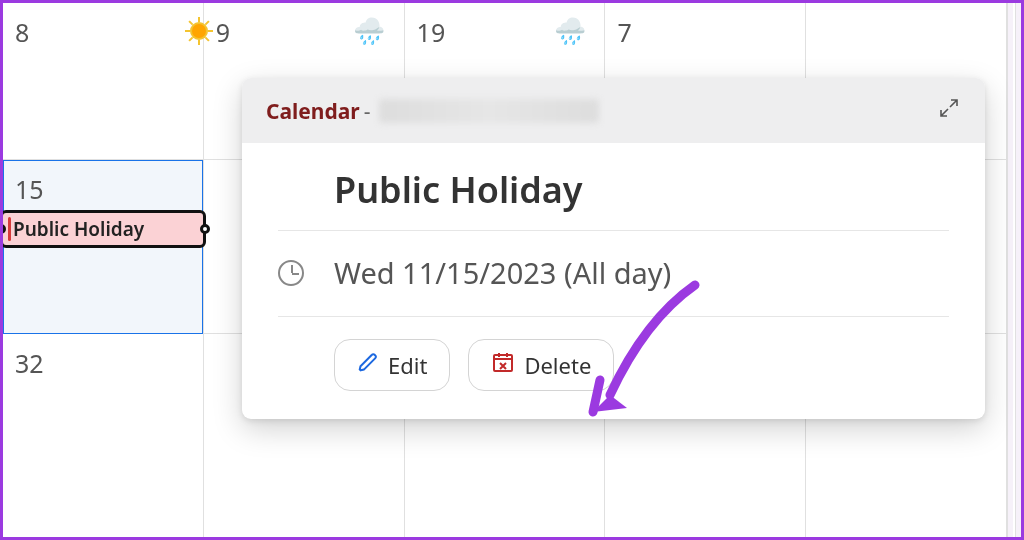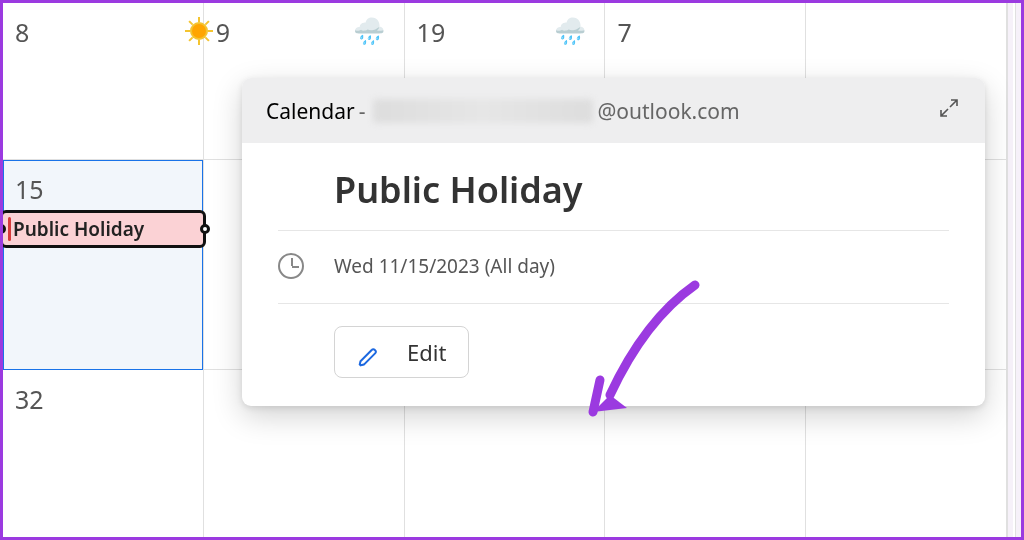--- a/index.html
+++ b/index.html
@@ -4,52 +4,52 @@
 <style>
 *{margin:0;padding:0;box-sizing:border-box;font-family:"Segoe UI",system-ui,-apple-system,sans-serif}
 html,body{width:1024px;height:540px;overflow:hidden;background:#fff}
 .frame{position:absolute;inset:0;border:3px solid #9B3AE0;pointer-events:none;z-index:999}
 .grid{position:absolute;inset:3px;display:flex}
 .col{flex:1;border-right:1px solid #e0e0e0;display:flex;flex-direction:column}
 .col:last-child{border-right:none}
 .mini-right{width:14px;display:flex;gap:2px}
 .mini-right div{flex:1;background:#f6f1f9;border-left:1px solid #e0e0e0}
 .cell-top{height:157px;border-bottom:1px solid #e0e0e0;position:relative}
-.cell-mid{height:210px;border-bottom:1px solid #e0e0e0;position:relative}
+.cell-mid{height:174px;border-bottom:1px solid #e0e0e0;position:relative}
 .cell-bot{flex:1;position:relative}
 .daynum{position:absolute;top:12px;left:12px;font-size:25px;color:#555}
 .weather{position:absolute;top:14px;right:18px}
 .sun{width:28px;height:28px;position:relative}
 .sun::before{content:"";position:absolute;top:7px;left:7px;width:14px;height:14px;background:#ffa500;border-radius:50%;box-shadow:0 0 0 2px #f4c430}
 .sun::after{content:"";position:absolute;inset:0;border-radius:50%;background:radial-gradient(circle,transparent 55%,transparent 55%)}
 .ray{position:absolute;width:2px;height:5px;background:#f4c430;left:13px;top:0;transform-origin:1px 14px}
 .rain{font-size:26px;color:#5b7fb4;line-height:1}
 .cell-mid.selected{outline:1px solid #1a73e8;outline-offset:-1px;background:#f2f6fb}
 .event{position:absolute;left:-3px;right:-3px;top:50px;height:38px;background:#fbd2d5;border:3px solid #111;border-radius:6px;display:flex;align-items:center;padding-left:10px;font-weight:600;font-size:19px;color:#222}
 .event::before{content:"";position:absolute;left:5px;top:4px;bottom:4px;width:3px;background:#d63a3a;border-radius:2px}
 .handle{position:absolute;width:10px;height:10px;border:3px solid #111;background:#fff;border-radius:50%;top:50%;transform:translateY(-50%)}
 .handle.l{left:-7px}.handle.r{right:-7px}
 .popup{position:absolute;left:242px;top:78px;width:743px;background:#fff;border-radius:9px;box-shadow:0 10px 30px rgba(0,0,0,.18),0 2px 6px rgba(0,0,0,.10);overflow:visible;z-index:50}
 .popup-header{display:flex;align-items:center;padding:18px 24px;background:#eeeeef;border-radius:9px 9px 0 0}
-.cal-label{font-weight:400;font-size:21px;color:#000000}
+.cal-label{font-weight:700;font-size:21px;color:#7f1d1d}
 .cal-sep{font-size:21px;color:#666;margin:0 4px}
 .redacted{display:inline-block;width:220px;height:24px;background:linear-gradient(90deg,#ddd,#e6e6e6,#ddd);border-radius:4px;margin:0 4px;filter:blur(3px)}
 .cal-email{font-size:21px;color:#666}
 .expand{margin-left:auto}
 .expand svg{stroke:#555;fill:none;stroke-width:1.6}
 .popup-body{padding:22px 36px 28px 92px;position:relative}
 .ev-title{font-size:36px;font-weight:600;color:#333;margin-bottom:16px}
 .divider{height:1px;background:#e6e6e6;margin:0 0 22px -56px}
-.time-row{display:flex;align-items:flex-start;margin-bottom:24px;color:#555;font-size:19px;margin-left:-56px}
+.time-row{display:flex;align-items:center;margin-bottom:24px;color:#555;font-size:29px;margin-left:-56px}
 .clock{width:26px;height:26px;border:2px solid #888;border-radius:50%;margin-right:30px;position:relative;flex-shrink:0}
 .clock::before{content:"";position:absolute;width:2px;height:8px;background:#888;top:3px;left:11px}
 .clock::after{content:"";position:absolute;width:7px;height:2px;background:#888;top:11px;left:12px}
 .divider2{height:1px;background:#e6e6e6;margin:0 0 22px -56px}
 .actions{display:flex;gap:18px}
-.btn{border:1px solid #d4d4d4;background:#fff;padding:10px 22px;font-size:22px;color:#333;border-radius:8px;display:flex;align-items:flex-end;gap:28px;cursor:pointer}
+.btn{border:1px solid #d4d4d4;background:#fff;padding:10px 22px;font-size:22px;color:#333;border-radius:16px;display:flex;align-items:flex-start;gap:9px;cursor:pointer}
 .pencil{width:22px;height:22px}
 .pencil svg{stroke:#1c68e0;fill:none;stroke-width:2.2}
 .calx{width:24px;height:24px}
 .calx svg{stroke:#c22a2a;fill:none;stroke-width:2}
 .arrow{position:absolute;left:585px;top:280px;z-index:60;pointer-events:none}
 .arrow svg{fill:#9B3AE0}
 </style>
 </head>
 <body>
 
@@ -106,21 +106,20 @@
       <div></div>
       <div></div>
     </div>
 </div>
 
 <div class="popup">
   <div class="popup-header">
     <span class="cal-label">Calendar</span>
     <span class="cal-sep"> - </span>
     <span class="redacted"></span>
-    <span class="cal-email">@outlook.com</span>
     <span class="expand">
       <svg width="24" height="24" viewBox="0 0 24 24">
           <path d="M14 4h6v6M10 20H4v-6M20 4l-7 7M4 20l7-7"></path>
         </svg>
     </span>
   </div>
   <div class="popup-body">
     <div class="ev-title">Public Holiday</div>
     <div class="divider"></div>
     <div class="time-row">
@@ -130,20 +129,29 @@
     <div class="divider2"></div>
     <div class="actions">
       <button class="btn">
         <span class="pencil">
           <svg viewBox="0 0 24 24">
               <path d="M4 20l3.5-.8L20 6.7a2 2 0 0 0 0-2.9l-.8-.8a2 2 0 0 0-2.9 0L3.8 15.5 3 19l1 1z"></path>
             </svg>
         </span>
         <span>Edit</span>
       </button>
+      <button class="btn">
+        <span class="calx">
+          <svg viewBox="0 0 24 24">
+              <rect x="3" y="5" width="18" height="16" rx="1"></rect>
+              <path d="M3 9h18M8 3v4M16 3v4M9 13l6 6M15 13l-6 6"></path>
+            </svg>
+        </span>
+        <span>Delete</span>
+      </button>
     </div>
   </div>
 </div>
 
 <div class="arrow">
   <svg width="120" height="140" viewBox="0 0 120 140">
     <path d="M110 5 Q 60 40 25 115" stroke="#9B3AE0" stroke-width="9" fill="none" stroke-linecap="round"></path>
     <path d="M25 115 L8 132 L42 128 Z"></path>
     <path d="M8 132 L15 100" stroke="#9B3AE0" stroke-width="9" fill="none" stroke-linecap="round"></path>
   </svg>

